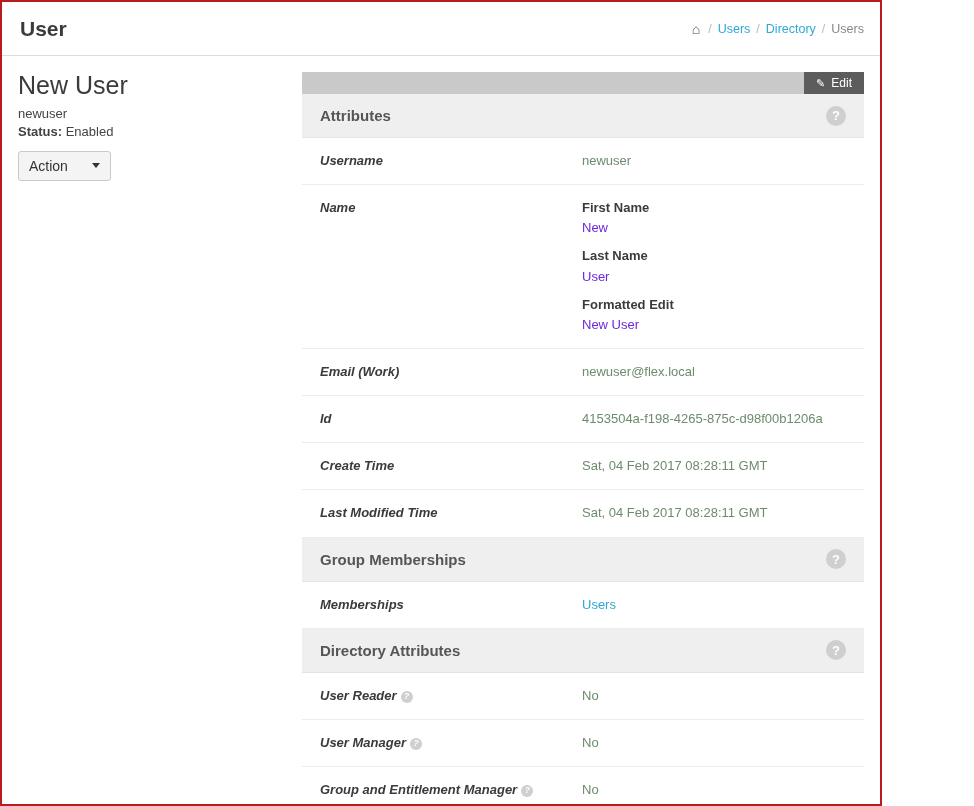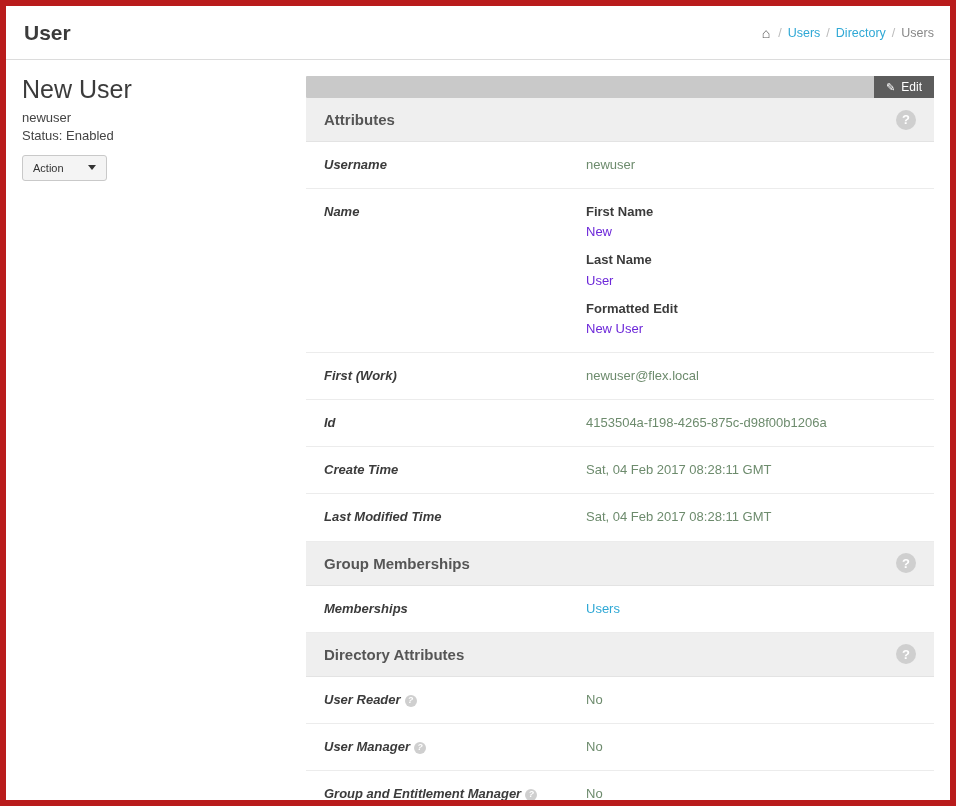--- a/index.html
+++ b/index.html
@@ -7,24 +7,24 @@
     padding: 0;
     background: #ffffff;
   }
   body {
     font-family: "Liberation Sans", sans-serif;
     color: #333333;
     -webkit-font-smoothing: antialiased;
   }
   #app {
     position: relative;
-    width: 956px;
+    width: 882px;
     height: 806px;
     box-sizing: border-box;
-    border: 6px solid #b91c1c;
+    border: 2px solid #b91c1c;
     background: #ffffff;
     overflow: hidden;
   }
 
   
   .page-header {
     height: 54px;
     border-bottom: 1px solid #dcdcdc;
     display: flex;
     align-items: center;
@@ -85,31 +85,31 @@
     font-size: 13px;
     color: #444444;
     margin-bottom: 3px;
   }
   .entity-status {
     font-size: 13px;
     color: #444444;
     margin-bottom: 12px;
   }
   .entity-status .label {
-    font-weight: normal;
+    font-weight: bold;
   }
   .action-button {
     display: inline-flex;
     align-items: center;
     gap: 24px;
     background: #f4f4f4;
     border: 1px solid #c9c9c9;
     border-radius: 3px;
     padding: 6px 10px;
-    font-size: 11px;
+    font-size: 14px;
     color: #333333;
     cursor: pointer;
   }
   .caret-down {
     width: 0;
     height: 0;
     border-left: 4px solid transparent;
     border-right: 4px solid transparent;
     border-top: 5px solid #333333;
     display: inline-block;
@@ -298,21 +298,21 @@
           <span class="sub-value">New</span>
           <span class="sub-label">Last Name</span>
           <span class="sub-value">User</span>
           <span class="sub-label">Formatted Edit</span>
           <span class="sub-value">New User</span>
         </div>
       </div>
 
       <div class="row">
         <div class="row-label">
-          <span class="label-text">First (Work)</span>
+          <span class="label-text">Email (Work)</span>
         </div>
         <div class="row-value">newuser@flex.local</div>
       </div>
 
       <div class="row">
         <div class="row-label">
           <span class="label-text">Id</span>
         </div>
         <div class="row-value">4153504a-f198-4265-875c-d98f00b1206a</div>
       </div>

